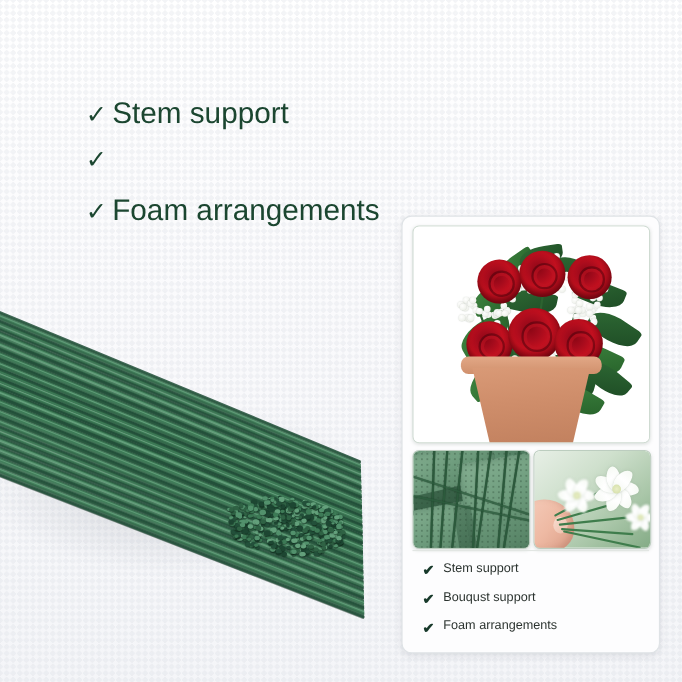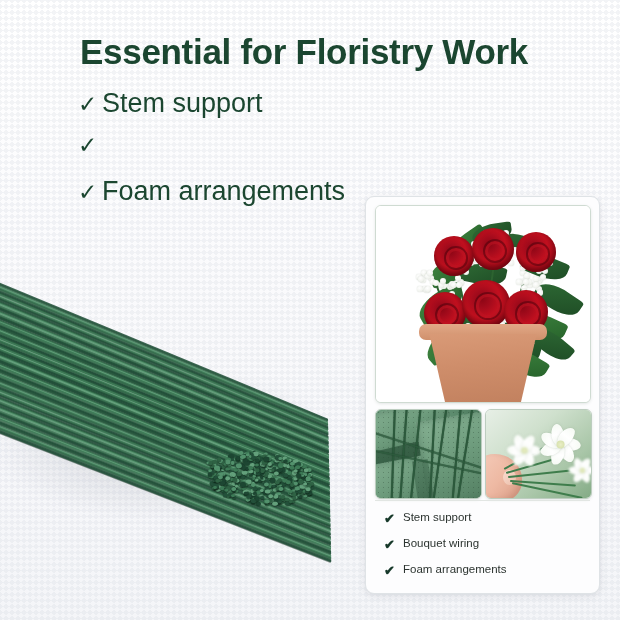--- a/index.html
+++ b/index.html
@@ -349,21 +349,20 @@
     width: 215px;
     height: 1px;
     background: #e2e6e3;
   }
 </style>
 </head>
 <body>
 
 <div id="stage">
 
-  <div class="headline">Essential for Floristry Work</div>
 
   <div class="feature-list">
     <div class="feature-row">
       <span class="feature-check">✓</span>
       <span class="feature-text">Stem support</span>
     </div>
     <div class="feature-row">
       <span class="feature-check">✓</span>
     </div>
     <div class="feature-row">
@@ -1195,21 +1194,21 @@
 
     <div class="card-divider"></div>
 
     <div id="card-list">
       <div class="card-row">
         <span class="card-check">✔</span>
         <span class="card-text">Stem support</span>
       </div>
       <div class="card-row">
         <span class="card-check">✔</span>
-        <span class="card-text">Bouquet wiring</span>
+        <span class="card-text">Bouqust support</span>
       </div>
       <div class="card-row">
         <span class="card-check">✔</span>
         <span class="card-text">Foam arrangements</span>
       </div>
     </div>
 
   </div>
 </div>
 

